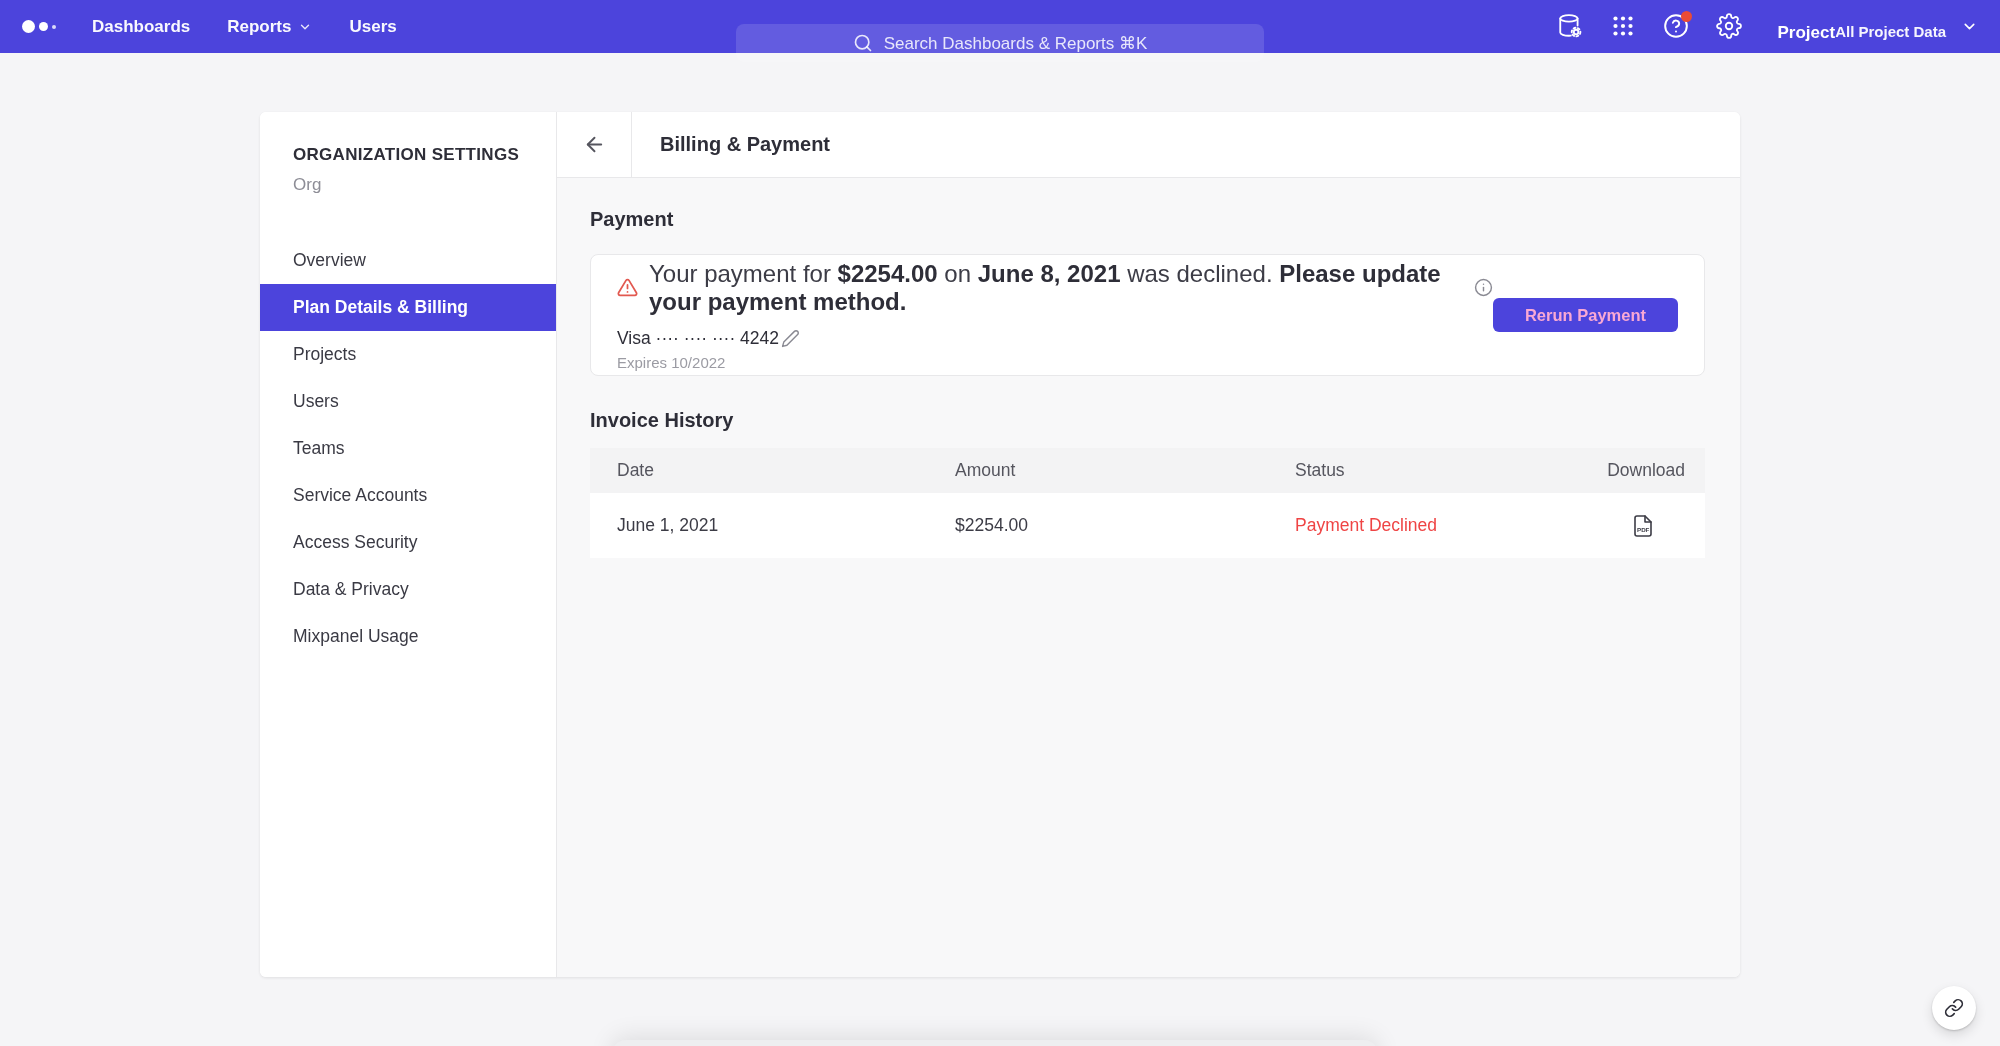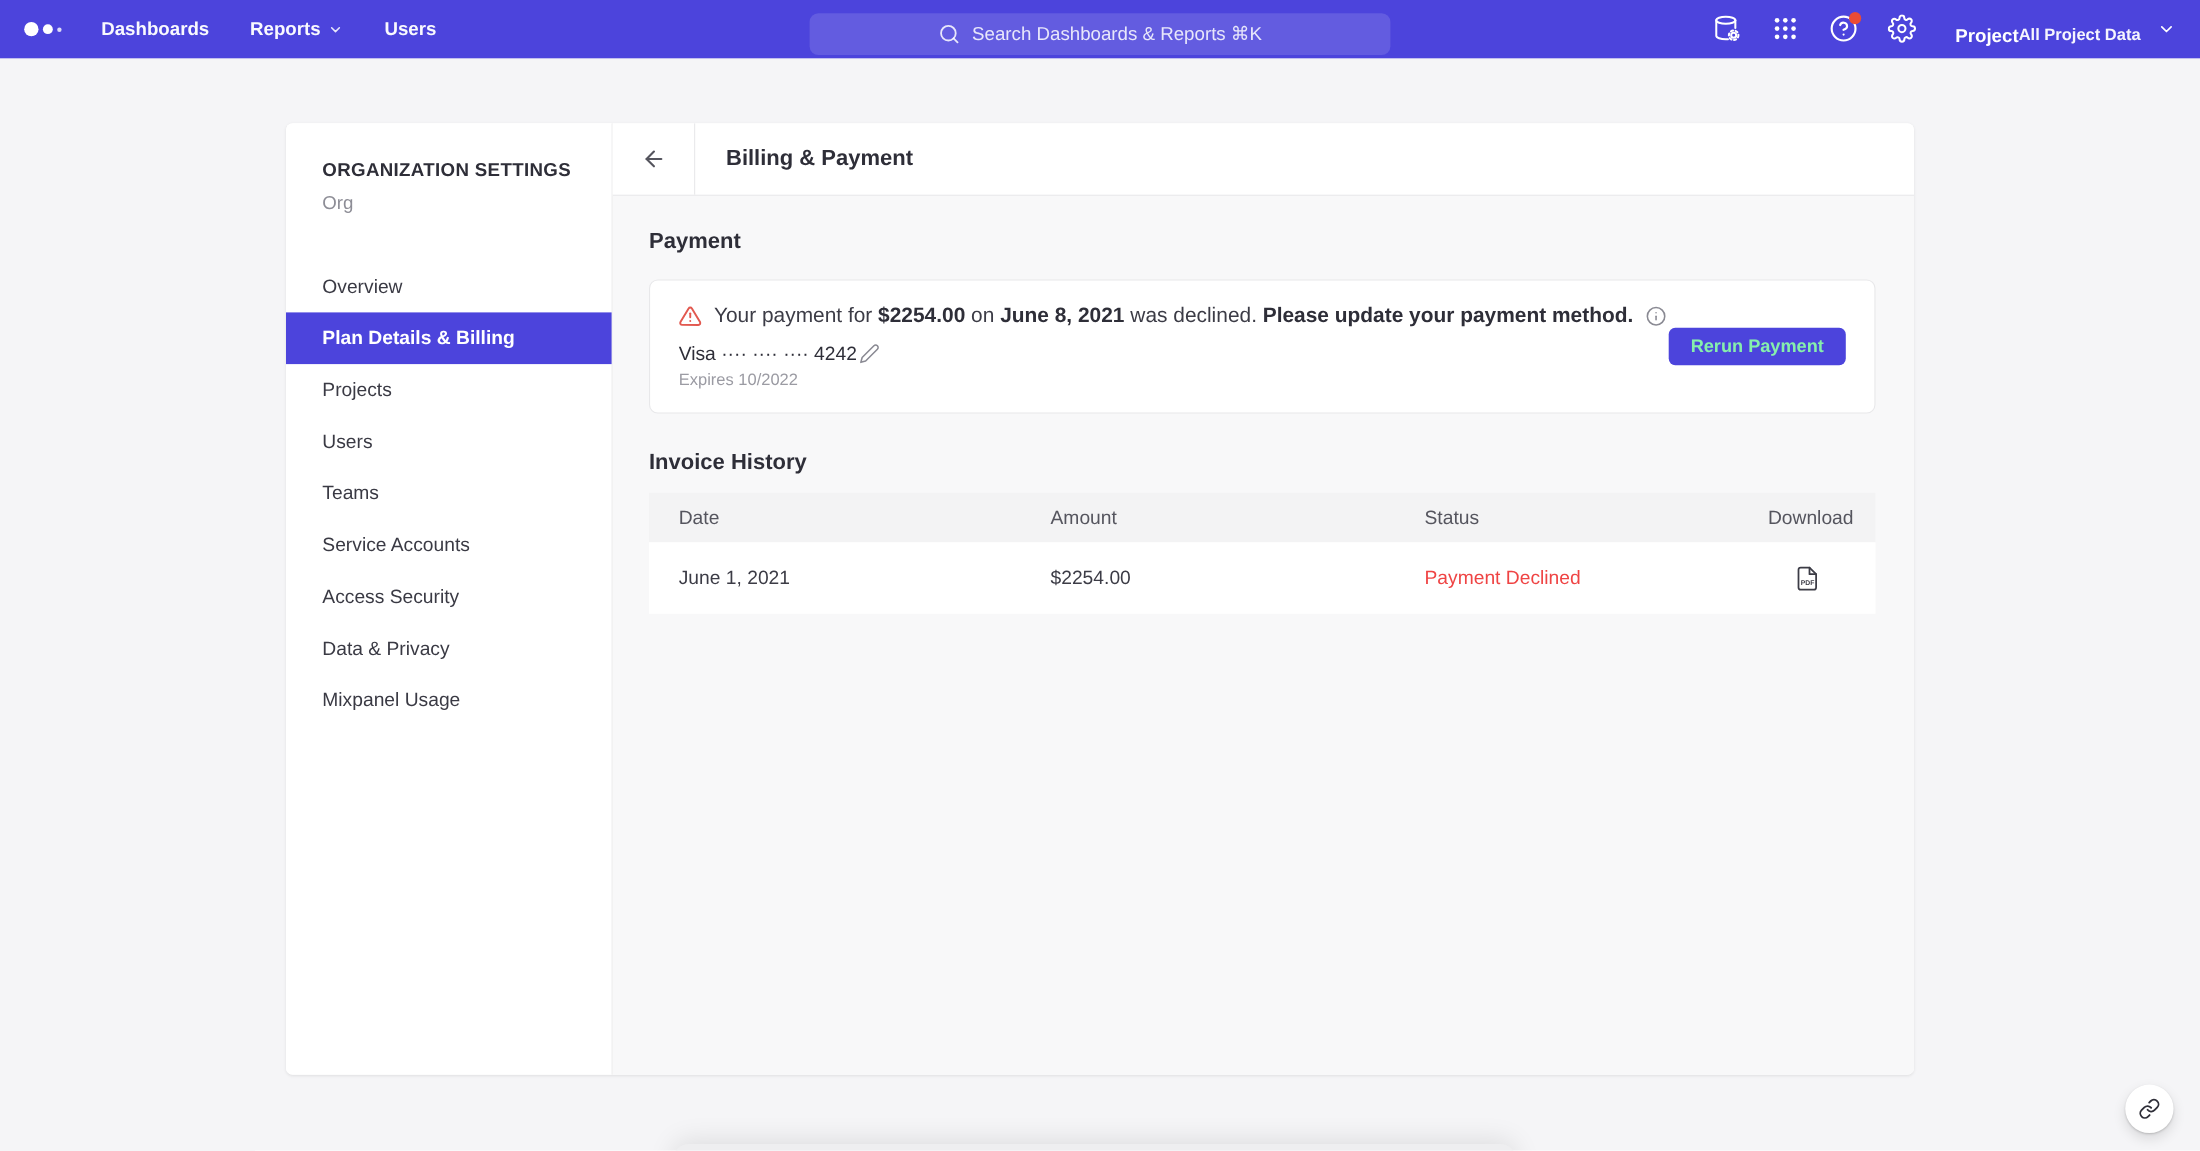--- a/index.html
+++ b/index.html
@@ -20,21 +20,21 @@
   .logo .d1{ width:13px;height:13px;border-radius:50%;background:#fff; }
   .logo .d2{ width:9px;height:9px;border-radius:50%;background:#fff; }
   .logo .d3{ width:4px;height:4px;border-radius:50%;background:#fff;opacity:.8; }
   .nav-links { display:flex; align-items:center; gap:37px; margin-left:26px; }
   .nav-link {
     font-size:17px; font-weight:700; color:rgba(255,255,255,.97);
     display:flex; align-items:center; gap:7px; cursor:pointer; text-decoration:none;
   }
   .nav-link svg { opacity:.9; }
   .searchbar {
-    position:absolute; left:50%; top:12px; transform:translateX(-50%);
+    position:absolute; left:50%; top:24px; transform:translateX(-50%);
     width:528px; height:38px; border-radius:8px;
     background:rgba(255,255,255,.13);
     display:flex; align-items:center; justify-content:center; gap:11px;
     color:rgba(255,255,255,.85); font-size:17px; cursor:text;
   }
   .nav-right { margin-left:auto; display:flex; align-items:center; gap:27px; }
   .icon-btn { width:26px; height:26px; display:flex; align-items:center; justify-content:center;
     color:#fff; cursor:pointer; position:relative; }
   .badge-dot {
     position:absolute; top:-2px; right:-3px; width:11px; height:11px;
@@ -79,31 +79,31 @@
   .section-title { font-size:20px; font-weight:700; color:#2e2e38; }
   .payment-title { margin-bottom:23px; }
   .invoice-title { margin-top:33px; margin-bottom:16px; }
 
   .payment-card {
     background:#fff; border:1px solid #e8e8ea; border-radius:8px;
     height:122px; padding:23px 26px; display:flex; align-items:center;
   }
   .pay-left { display:flex; flex-direction:column; min-width:0; }
   .alert-row { display:flex; align-items:center; gap:11px; }
-  .alert-text { font-size:19px; color:#3c3c46; }
+  .alert-text { font-size:24px; color:#3c3c46; }
   .alert-text b { color:#2e2e38; }
   .warn-icon { color:#e25950; display:flex; }
   .info-icon { color:#8a8a93; display:flex; cursor:pointer; }
   .card-row { margin-top:12px; display:flex; align-items:center; gap:2px; font-size:17.5px; color:#2e2e38; }
   .pencil-icon { color:#8a8a93; display:flex; cursor:pointer; }
   .expires { margin-top:5px; font-size:15px; color:#9b9ba3; }
   .rerun-btn {
     margin-left:auto; align-self:center; flex-shrink:0;
-    background:#4c44dc; color:#86efac; border:none; border-radius:6px;
-    height:34px; padding:0 20px; font-size:16.5px; font-weight:700;
+    background:#4c44dc; color:#f9a8d4; border:none; border-radius:6px;
+    height:34px; padding:0 32px; font-size:16.5px; font-weight:700;
     font-family:inherit; cursor:pointer;
   }
 
   .tbl-head, .tbl-row {
     display:grid; grid-template-columns:338px 340px 300px minmax(90px,1fr);
     padding:0 25px 0 27px; align-items:center;
   }
   .tbl-head { height:45px; font-size:17.5px; color:#55555e; background:rgba(0,0,0,.018); }
   .tbl-head .col-dl { text-align:right; }
   .tbl-row { height:65px; background:#fff; font-size:17.5px; color:#3c3c46; }

